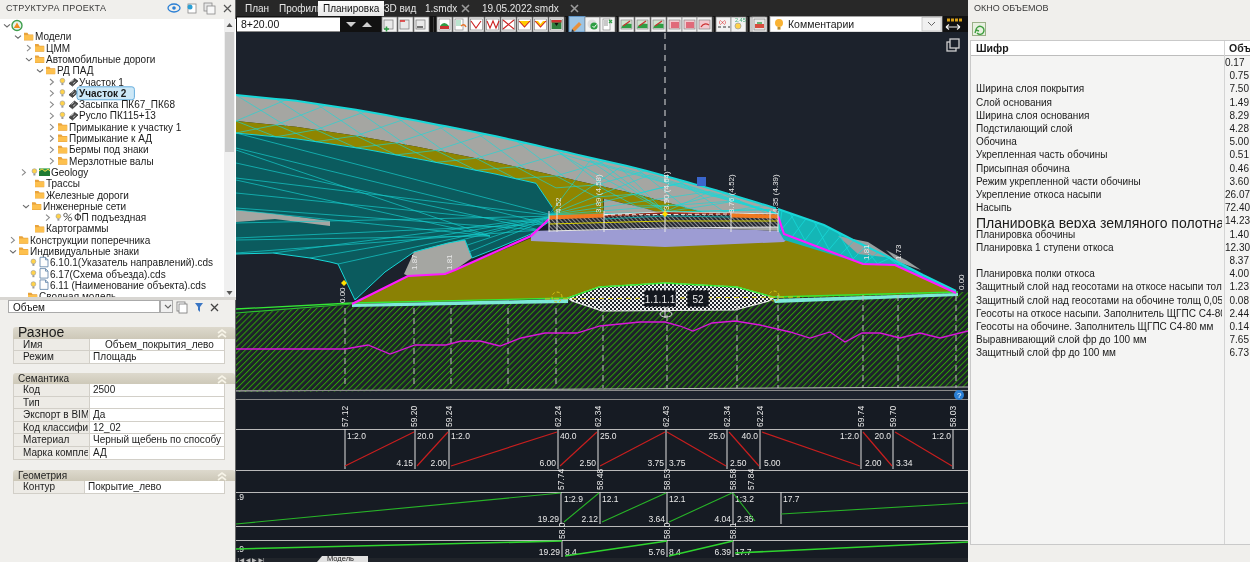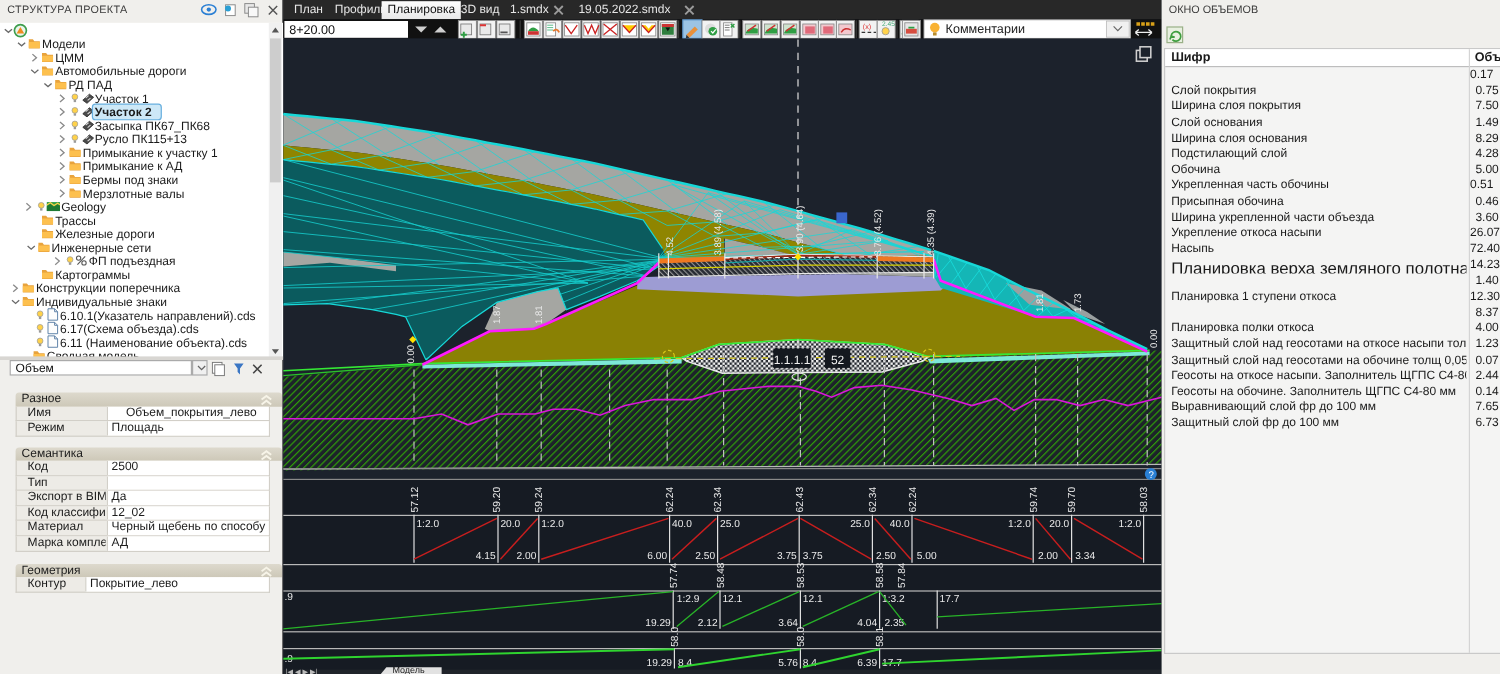--- a/index.html
+++ b/index.html
@@ -138,21 +138,21 @@
       <div style="position:absolute;left:0;top:297px;width:236px;height:3px;background:#d8d6d2"></div>
       <div style="position:absolute;left:8px;top:300px;width:152px;height:13px;background:#fff;border:1px solid #aaa;font-size:10px;line-height:13px;padding-left:4px;color:#111">Объем</div>
       <div style="position:absolute;left:160px;top:300px;width:13px;height:13px;background:#f0f0f0;border:1px solid #aaa"></div>
       <svg width="70" height="16" style="position:absolute;left:162px;top:300px">
         <path d="M3,5 l3,3 l3,-3" stroke="#666" stroke-width="1.1" fill="none"></path>
         <rect x="15" y="2" width="8" height="9" fill="#fff" stroke="#777" stroke-width="0.8"></rect>
         <rect x="17" y="4" width="8" height="9" fill="#fff" stroke="#777" stroke-width="0.8"></rect>
         <path d="M33,3 h8 l-3,4 v5 l-2,-2 v-3 z" fill="#3a76c4"></path>
         <path d="M49,4 l7,7 m0,-7 l-7,7" stroke="#444" stroke-width="1.3"></path>
       </svg>
-      <div style="position:absolute;left:13px;top:327px;width:222px;height:11.5px;background:linear-gradient(#ddd9cd,#cdc8b8);border-radius:3px 3px 0 0;font-size:10px;color:#1c1c1c;padding-left:5px;line-height:11.5px">Разное<svg width="12" height="10" style="position:absolute;right:6px;top:1px">
+      <div style="position:absolute;left:13px;top:327px;width:222px;height:11.5px;background:linear-gradient(#ddd9cd,#cdc8b8);border-radius:3px 3px 0 0;font-size:14px;color:#1c1c1c;padding-left:5px;line-height:11.5px">Разное<svg width="12" height="10" style="position:absolute;right:6px;top:1px">
           <path d="M1,5 l4,-3 l4,3 M1,9 l4,-3 l4,3" stroke="#f7f4e8" stroke-width="1.6" fill="none"></path>
         </svg></div>
       <div style="position:absolute;left:13px;top:338.5px;width:212px;height:12.6px;background:#edebe6;border:1px solid #d2cfc8;border-top:none">
         <div style="position:absolute;left:9px;top:0;width:65px;height:100%;font-size:10px;color:#1c1c1c;line-height:12px;overflow:hidden;white-space:nowrap">Имя</div>
         <div style="position:absolute;left:75px;top:0;right:0;height:100%;background:#fff;border-left:1px solid #d2cfc8;font-size:10px;color:#1c1c1c;line-height:12px;padding-left:15px;overflow:hidden;white-space:nowrap">Объем_покрытия_лево</div>
       </div>
       <div style="position:absolute;left:13px;top:351.1px;width:212px;height:12.6px;background:#edebe6;border:1px solid #d2cfc8;border-top:none">
         <div style="position:absolute;left:9px;top:0;width:65px;height:100%;font-size:10px;color:#1c1c1c;line-height:12px;overflow:hidden;white-space:nowrap">Режим</div>
         <div style="position:absolute;left:75px;top:0;right:0;height:100%;background:#fff;border-left:1px solid #d2cfc8;font-size:10px;color:#1c1c1c;line-height:12px;padding-left:3px;overflow:hidden;white-space:nowrap">Площадь</div>
       </div>
@@ -181,21 +181,21 @@
       </div>
       <div style="position:absolute;left:13px;top:447px;width:212px;height:12.6px;background:#edebe6;border:1px solid #d2cfc8;border-top:none">
         <div style="position:absolute;left:9px;top:0;width:65px;height:100%;font-size:10px;color:#1c1c1c;line-height:12px;overflow:hidden;white-space:nowrap">Марка компле...</div>
         <div style="position:absolute;left:75px;top:0;right:0;height:100%;background:#fff;border-left:1px solid #d2cfc8;font-size:10px;color:#1c1c1c;line-height:12px;padding-left:3px;overflow:hidden;white-space:nowrap">АД</div>
       </div>
       <div style="position:absolute;left:13px;top:469.5px;width:222px;height:11.5px;background:linear-gradient(#ddd9cd,#cdc8b8);border-radius:3px 3px 0 0;font-size:10px;color:#1c1c1c;padding-left:5px;line-height:11.5px">Геометрия<svg width="12" height="10" style="position:absolute;right:6px;top:1px">
           <path d="M1,5 l4,-3 l4,3 M1,9 l4,-3 l4,3" stroke="#f7f4e8" stroke-width="1.6" fill="none"></path>
         </svg></div>
       <div style="position:absolute;left:13px;top:481px;width:212px;height:12.6px;background:#edebe6;border:1px solid #d2cfc8;border-top:none">
         <div style="position:absolute;left:9px;top:0;width:65px;height:100%;font-size:10px;color:#1c1c1c;line-height:12px;overflow:hidden;white-space:nowrap">Контур</div>
-        <div style="position:absolute;left:57px;top:0;right:0;height:100%;background:#fff;border-left:1px solid #d2cfc8;font-size:10px;color:#1c1c1c;line-height:12px;padding-left:3px;overflow:hidden;white-space:nowrap">Покрытие_лево</div>
+        <div style="position:absolute;left:70px;top:0;right:0;height:100%;background:#fff;border-left:1px solid #d2cfc8;font-size:10px;color:#1c1c1c;line-height:12px;padding-left:3px;overflow:hidden;white-space:nowrap">Покрытие_лево</div>
       </div>
     </div>
     <div style="position:absolute;left:236px;top:0;width:732px;height:16px;background:#282828"></div>
     <div style="position:absolute;left:245px;top:1px;height:15px;color:#e6e6e6;font-size:10px;line-height:15px">План</div>
     <div style="position:absolute;left:279px;top:1px;height:15px;color:#e6e6e6;font-size:10px;line-height:15px">Профиль</div>
     <div style="position:absolute;left:318px;top:1px;height:15px;background:linear-gradient(#fdfdfd,#e8e8e8);color:#111;font-size:10px;line-height:15px;padding:0 5px">Планировка</div>
     <div style="position:absolute;left:384px;top:1px;height:15px;color:#e6e6e6;font-size:10px;line-height:15px">3D вид</div>
     <div style="position:absolute;left:425px;top:1px;height:15px;color:#e6e6e6;font-size:10px;line-height:15px">1.smdx</div>
     <div style="position:absolute;left:482px;top:1px;height:15px;color:#e6e6e6;font-size:10px;line-height:15px">19.05.2022.smdx</div>
     <svg width="9" height="9" style="position:absolute;left:461px;top:4px">
@@ -537,54 +537,54 @@
         <path d="M2,6 a4,4 0 1 1 1,3 M2,6 l-1,3 M2,6 l3,1" stroke="#3f9e3f" stroke-width="1.4" fill="none"></path>
       </svg>
       <div style="position:absolute;left:2px;top:40px;width:280px;height:505px;background:#f4f4f3;border:1px solid #c9c9c9;border-right:none">
         <div style="position:absolute;left:0;top:0;width:100%;height:15px;background:#fff;border-bottom:1px solid #bdbdbd">
           <span style="position:absolute;left:5px;top:1px;font-size:10.5px;font-weight:700;color:#1a1a1a">Шифр</span>
           <span style="position:absolute;left:258px;top:1px;font-size:10.5px;font-weight:700;color:#1a1a1a">Объем</span>
         </div>
         <div style="position:absolute;left:253px;top:0;width:1px;height:100%;background:#d4d4d4"></div>
         <div style="position:absolute;left:5px;top:16px;width:246px;height:13px;font-size:10px;color:#1a1a1a;overflow:hidden;white-space:nowrap"></div>
         <div style="position:absolute;left:254px;top:16px;width:24px;height:13px;font-size:10px;color:#1a1a1a;">0.17</div>
-        <div style="position:absolute;left:5px;top:29.2px;width:246px;height:13px;font-size:10px;color:#1a1a1a;overflow:hidden;white-space:nowrap">Слой покрытия</div>
         <div style="position:absolute;left:254px;top:29.2px;width:24px;height:13px;font-size:10px;color:#1a1a1a;text-align:right">0.75</div>
         <div style="position:absolute;left:5px;top:42.4px;width:246px;height:13px;font-size:10px;color:#1a1a1a;overflow:hidden;white-space:nowrap">Ширина слоя покрытия</div>
         <div style="position:absolute;left:254px;top:42.4px;width:24px;height:13px;font-size:10px;color:#1a1a1a;text-align:right">7.50</div>
         <div style="position:absolute;left:5px;top:55.599999999999994px;width:246px;height:13px;font-size:10px;color:#1a1a1a;overflow:hidden;white-space:nowrap">Слой основания</div>
         <div style="position:absolute;left:254px;top:55.599999999999994px;width:24px;height:13px;font-size:10px;color:#1a1a1a;text-align:right">1.49</div>
         <div style="position:absolute;left:5px;top:68.8px;width:246px;height:13px;font-size:10px;color:#1a1a1a;overflow:hidden;white-space:nowrap">Ширина слоя основания</div>
         <div style="position:absolute;left:254px;top:68.8px;width:24px;height:13px;font-size:10px;color:#1a1a1a;text-align:right">8.29</div>
         <div style="position:absolute;left:5px;top:82.0px;width:246px;height:13px;font-size:10px;color:#1a1a1a;overflow:hidden;white-space:nowrap">Подстилающий слой</div>
         <div style="position:absolute;left:254px;top:82.0px;width:24px;height:13px;font-size:10px;color:#1a1a1a;text-align:right">4.28</div>
         <div style="position:absolute;left:5px;top:95.2px;width:246px;height:13px;font-size:10px;color:#1a1a1a;overflow:hidden;white-space:nowrap">Обочина</div>
         <div style="position:absolute;left:254px;top:95.2px;width:24px;height:13px;font-size:10px;color:#1a1a1a;text-align:right">5.00</div>
         <div style="position:absolute;left:5px;top:108.4px;width:246px;height:13px;font-size:10px;color:#1a1a1a;overflow:hidden;white-space:nowrap">Укрепленная часть обочины</div>
-        <div style="position:absolute;left:254px;top:108.4px;width:24px;height:13px;font-size:10px;color:#1a1a1a;">0.51</div>
+        <div style="position:absolute;left:254px;top:108.4px;width:24px;height:13px;font-size:10px;color:#1a1a1a;text-align:right">0.51</div>
         <div style="position:absolute;left:5px;top:121.60000000000001px;width:246px;height:13px;font-size:10px;color:#1a1a1a;overflow:hidden;white-space:nowrap">Присыпная обочина</div>
         <div style="position:absolute;left:254px;top:121.60000000000001px;width:24px;height:13px;font-size:10px;color:#1a1a1a;text-align:right">0.46</div>
-        <div style="position:absolute;left:5px;top:134.8px;width:246px;height:13px;font-size:10px;color:#1a1a1a;overflow:hidden;white-space:nowrap">Ширина укрепленной части объезда</div>
+        <div style="position:absolute;left:5px;top:134.8px;width:246px;height:13px;font-size:10px;color:#1a1a1a;overflow:hidden;white-space:nowrap">Режим укрепленной части обочины</div>
         <div style="position:absolute;left:254px;top:134.8px;width:24px;height:13px;font-size:10px;color:#1a1a1a;text-align:right">3.60</div>
         <div style="position:absolute;left:5px;top:148.0px;width:246px;height:13px;font-size:10px;color:#1a1a1a;overflow:hidden;white-space:nowrap">Укрепление откоса насыпи</div>
         <div style="position:absolute;left:254px;top:148.0px;width:24px;height:13px;font-size:10px;color:#1a1a1a;text-align:left">26.07</div>
         <div style="position:absolute;left:5px;top:161.2px;width:246px;height:13px;font-size:10px;color:#1a1a1a;overflow:hidden;white-space:nowrap">Насыпь</div>
         <div style="position:absolute;left:254px;top:161.2px;width:24px;height:13px;font-size:10px;color:#1a1a1a;text-align:right">72.40</div>
         <div style="position:absolute;left:5px;top:174.39999999999998px;width:246px;height:13px;font-size:14px;color:#1a1a1a;overflow:hidden;white-space:nowrap">Планировка верха земляного полотна</div>
         <div style="position:absolute;left:254px;top:174.39999999999998px;width:24px;height:13px;font-size:10px;color:#1a1a1a;text-align:center">14.23</div>
+        <div style="position:absolute;left:5px;top:187.59999999999997px;width:246px;height:13px;font-size:10px;color:#1a1a1a;overflow:hidden;white-space:nowrap">Планировка обочины</div>
         <div style="position:absolute;left:254px;top:187.59999999999997px;width:24px;height:13px;font-size:10px;color:#1a1a1a;text-align:right">1.40</div>
         <div style="position:absolute;left:5px;top:200.79999999999995px;width:246px;height:13px;font-size:10px;color:#1a1a1a;overflow:hidden;white-space:nowrap">Планировка 1 ступени откоса</div>
         <div style="position:absolute;left:254px;top:200.79999999999995px;width:24px;height:13px;font-size:10px;color:#1a1a1a;text-align:right">12.30</div>
         <div style="position:absolute;left:254px;top:213.99999999999994px;width:24px;height:13px;font-size:10px;color:#1a1a1a;text-align:right">8.37</div>
         <div style="position:absolute;left:5px;top:227.19999999999993px;width:246px;height:13px;font-size:10px;color:#1a1a1a;overflow:hidden;white-space:nowrap">Планировка полки откоса</div>
         <div style="position:absolute;left:254px;top:227.19999999999993px;width:24px;height:13px;font-size:10px;color:#1a1a1a;text-align:right">4.00</div>
         <div style="position:absolute;left:5px;top:240.39999999999992px;width:246px;height:13px;font-size:10px;color:#1a1a1a;overflow:hidden;white-space:nowrap">Защитный слой над геосотами на откосе насыпи толщ 0,05 м</div>
         <div style="position:absolute;left:254px;top:240.39999999999992px;width:24px;height:13px;font-size:10px;color:#1a1a1a;text-align:right">1.23</div>
         <div style="position:absolute;left:5px;top:253.5999999999999px;width:246px;height:13px;font-size:10px;color:#1a1a1a;overflow:hidden;white-space:nowrap">Защитный слой над геосотами на обочине толщ 0,05 м</div>
-        <div style="position:absolute;left:254px;top:253.5999999999999px;width:24px;height:13px;font-size:10px;color:#1a1a1a;text-align:right">0.07</div>
+        <div style="position:absolute;left:254px;top:253.5999999999999px;width:24px;height:13px;font-size:10px;color:#1a1a1a;text-align:right">0.08</div>
         <div style="position:absolute;left:5px;top:266.7999999999999px;width:246px;height:13px;font-size:10px;color:#1a1a1a;overflow:hidden;white-space:nowrap">Геосоты на откосе насыпи. Заполнитель ЩГПС С4-80 мм</div>
         <div style="position:absolute;left:254px;top:266.7999999999999px;width:24px;height:13px;font-size:10px;color:#1a1a1a;text-align:right">2.44</div>
         <div style="position:absolute;left:5px;top:279.9999999999999px;width:246px;height:13px;font-size:10px;color:#1a1a1a;overflow:hidden;white-space:nowrap">Геосоты на обочине. Заполнитель ЩГПС С4-80 мм</div>
         <div style="position:absolute;left:254px;top:279.9999999999999px;width:24px;height:13px;font-size:10px;color:#1a1a1a;text-align:right">0.14</div>
         <div style="position:absolute;left:5px;top:293.1999999999999px;width:246px;height:13px;font-size:10px;color:#1a1a1a;overflow:hidden;white-space:nowrap">Выравнивающий слой фр до 100 мм</div>
         <div style="position:absolute;left:254px;top:293.1999999999999px;width:24px;height:13px;font-size:10px;color:#1a1a1a;text-align:right">7.65</div>
         <div style="position:absolute;left:5px;top:306.39999999999986px;width:246px;height:13px;font-size:10px;color:#1a1a1a;overflow:hidden;white-space:nowrap">Защитный слой фр до 100 мм</div>
         <div style="position:absolute;left:254px;top:306.39999999999986px;width:24px;height:13px;font-size:10px;color:#1a1a1a;text-align:right">6.73</div>
       </div>
     </div>

